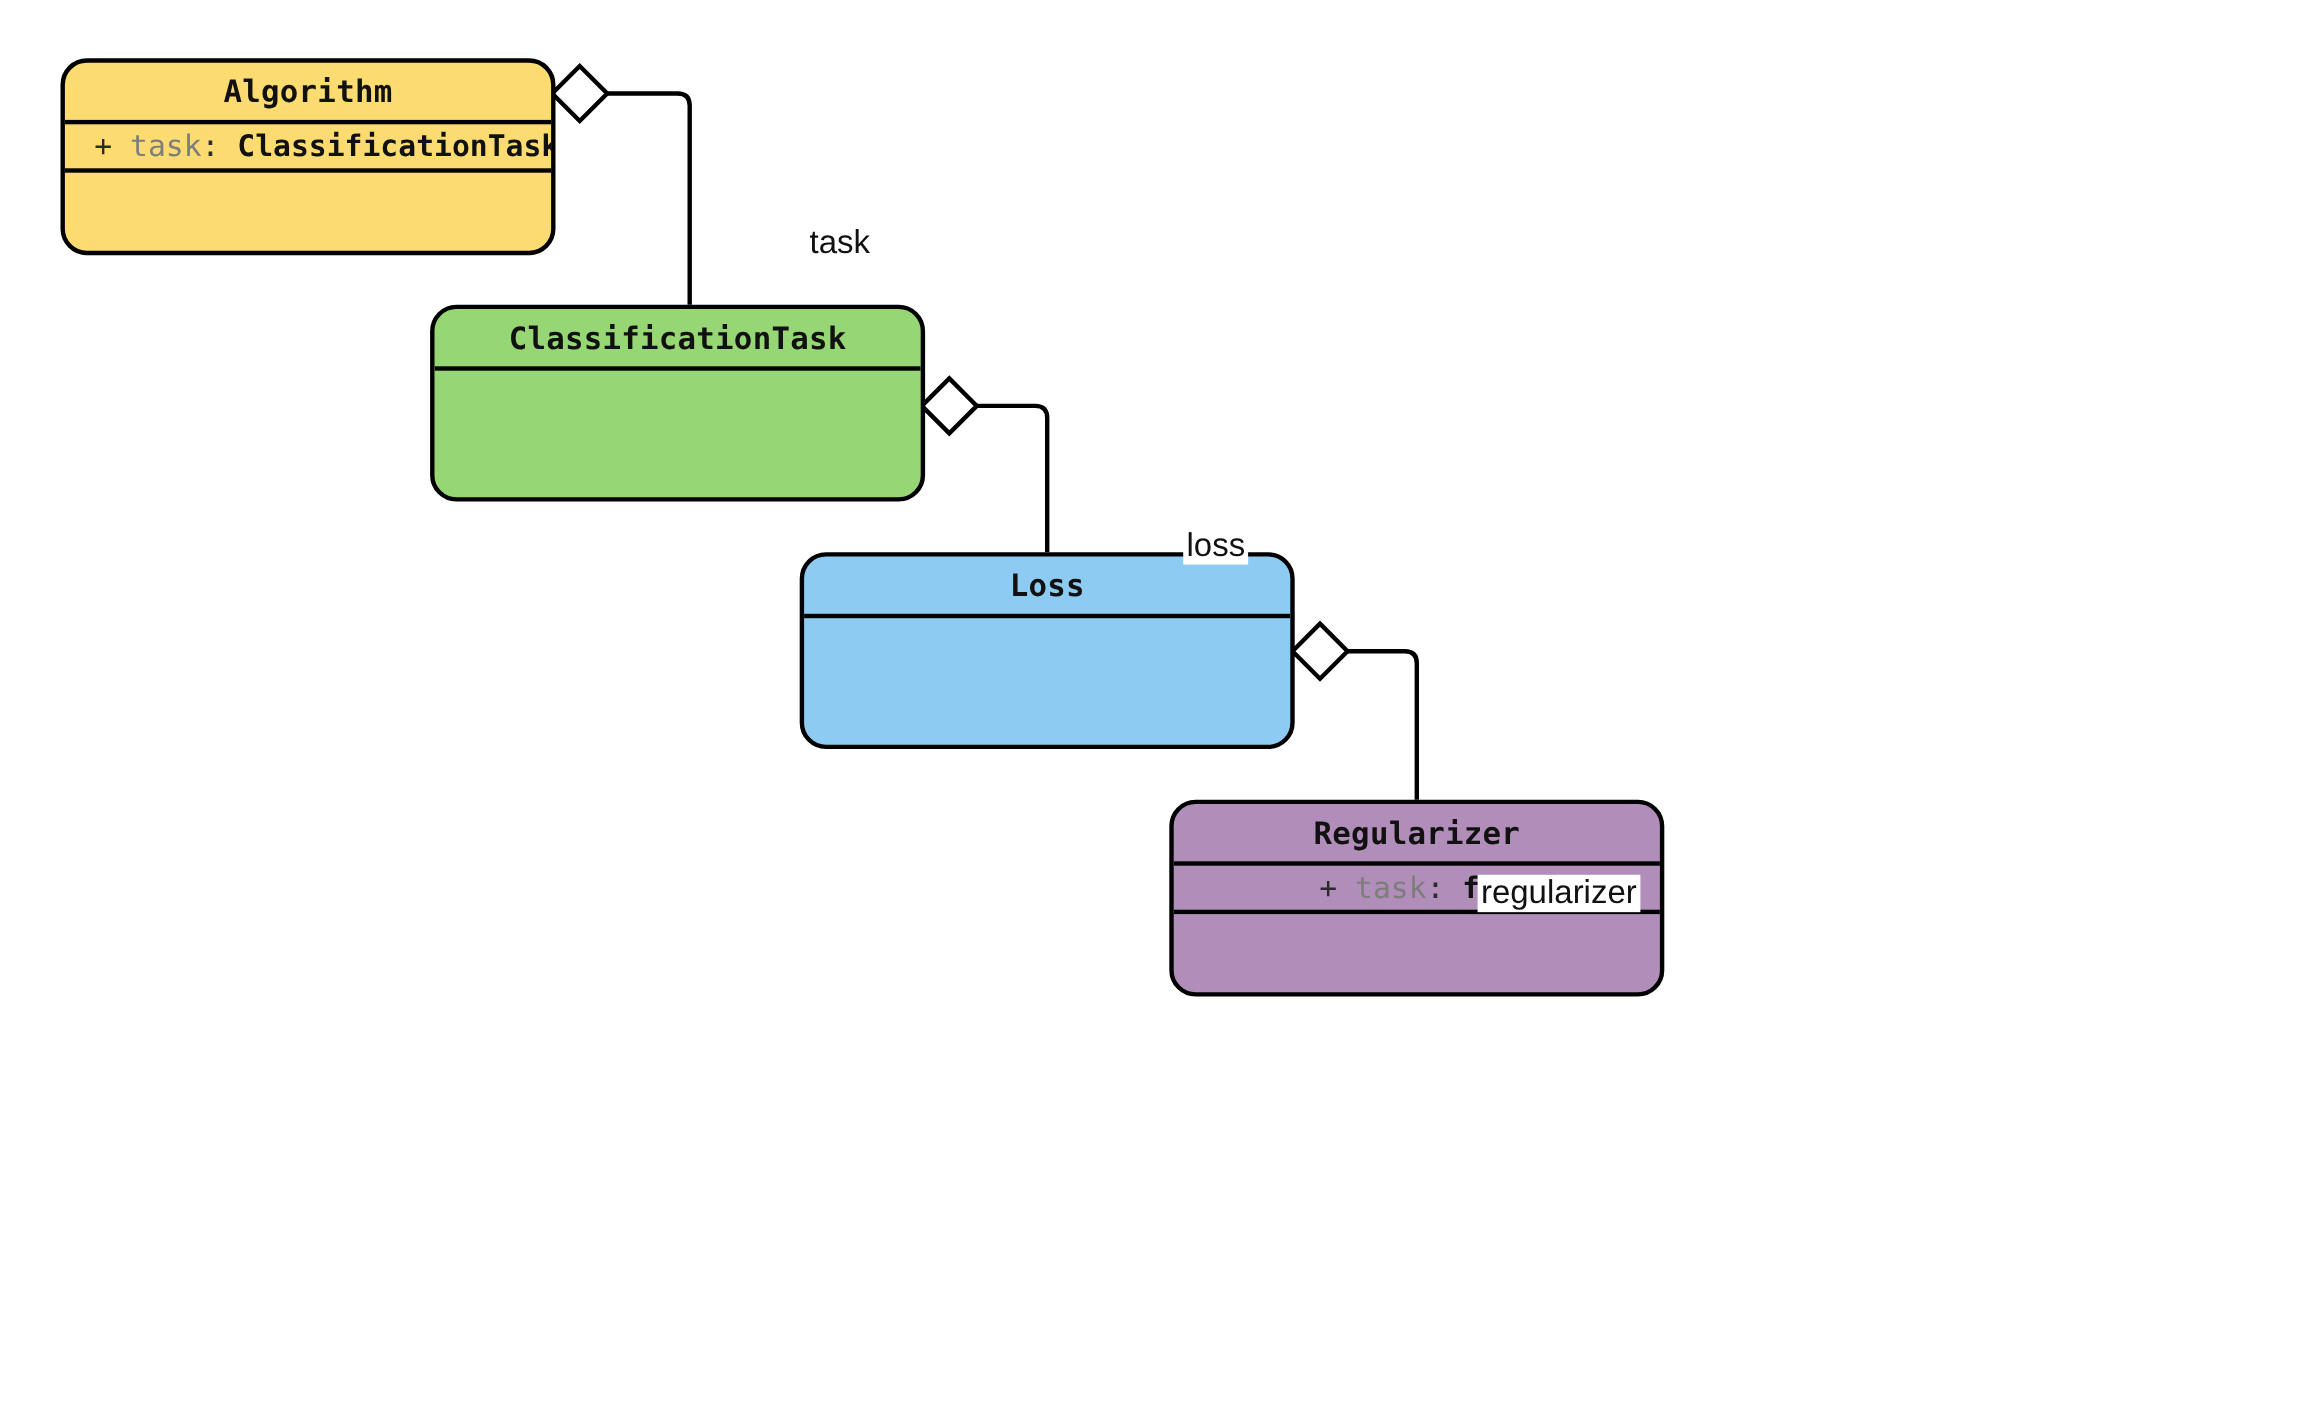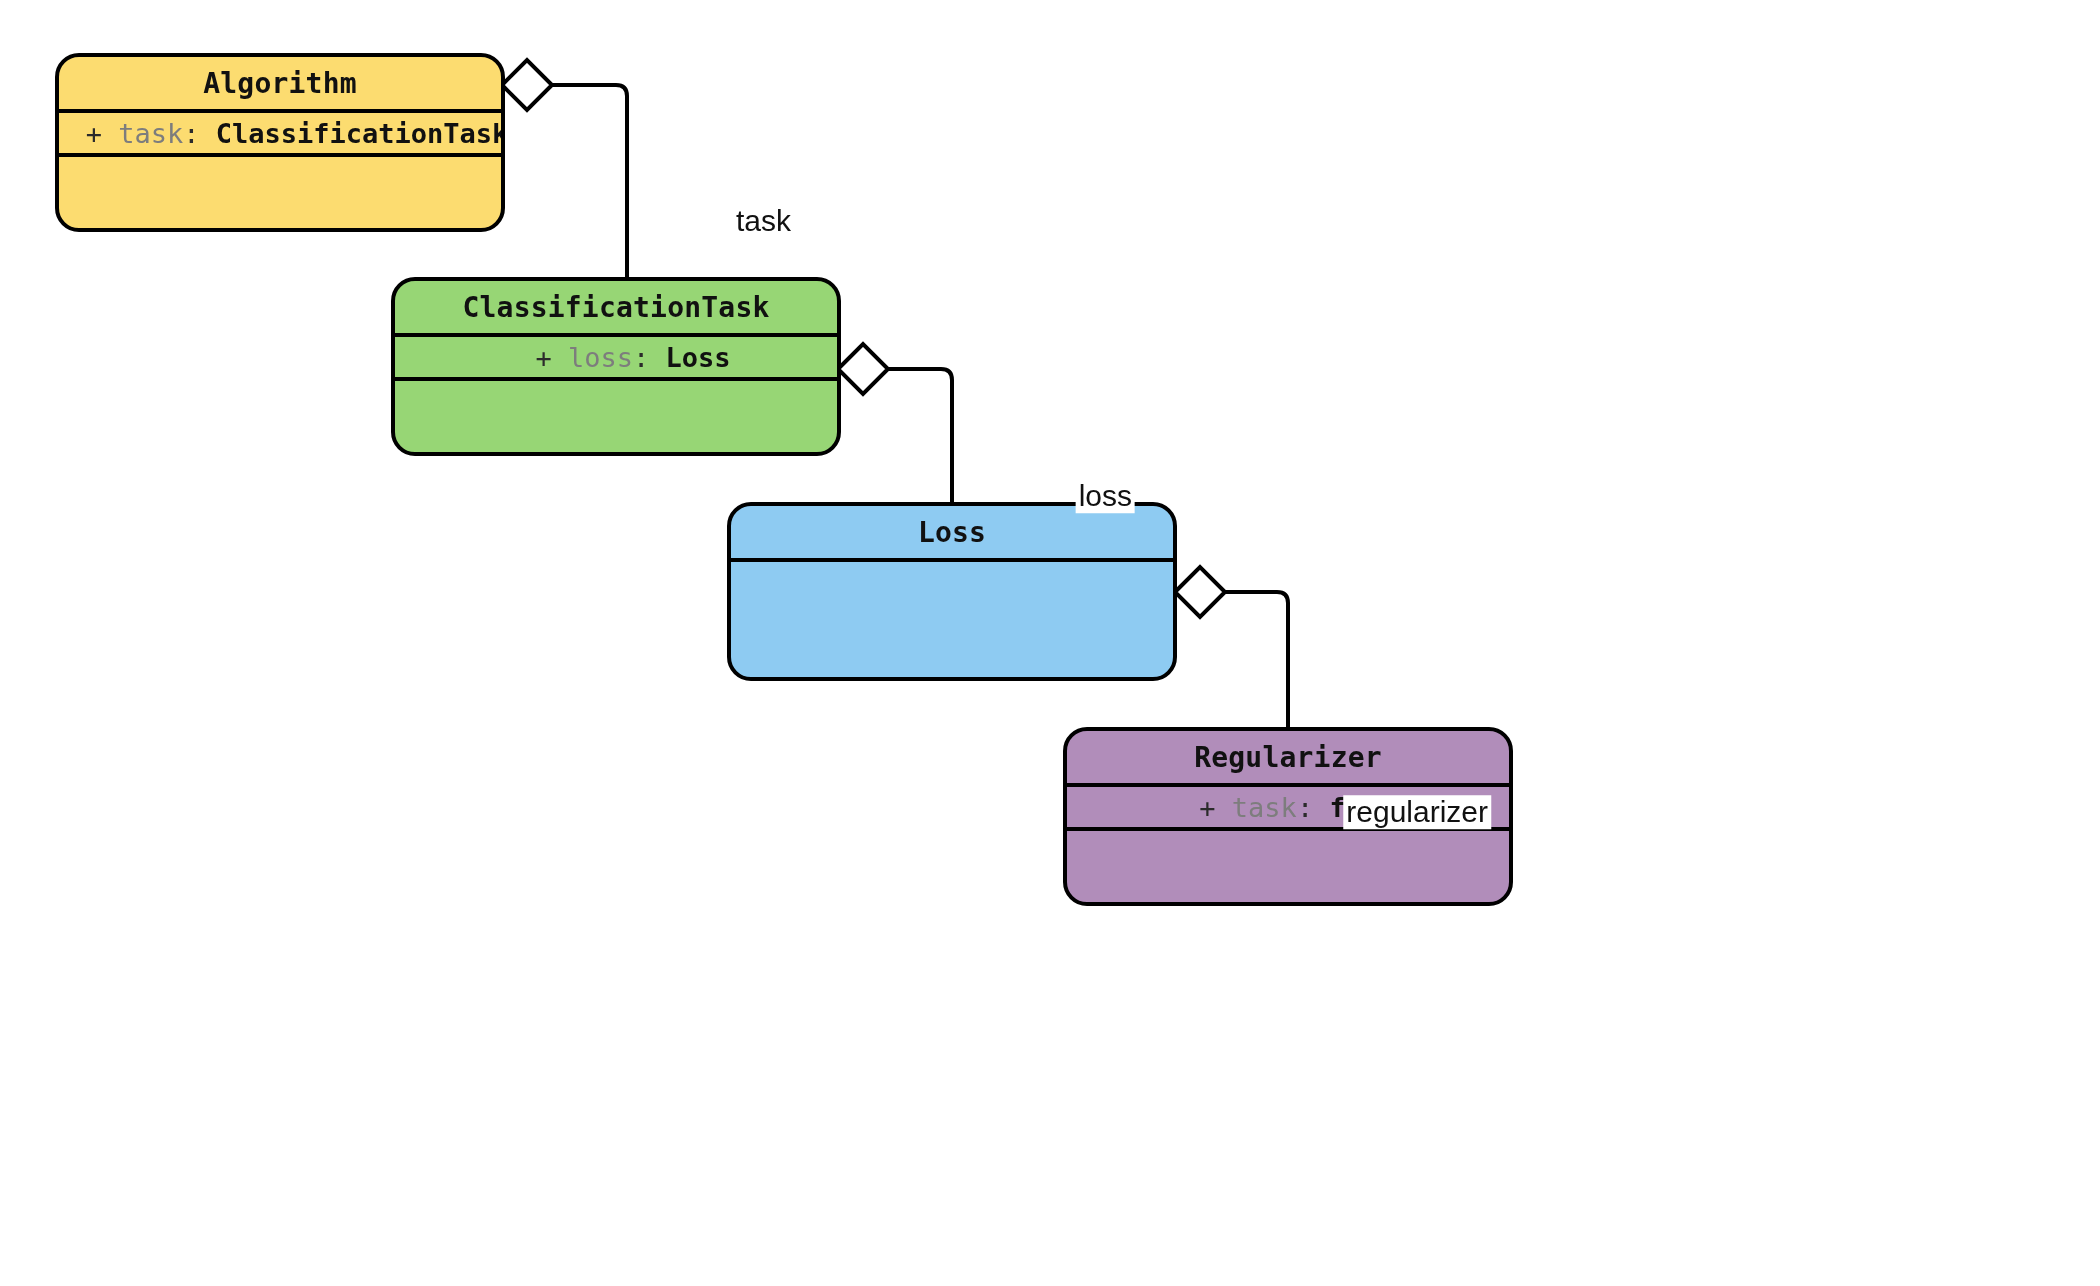--- a/index.html
+++ b/index.html
@@ -122,23 +122,20 @@
   <div id="classes-layer">
       <div class="uml-class" style="left: 55px; top: 53px; width: 450px; height: 179px; background: rgb(252, 220, 112);">
         <div class="uml-title">Algorithm</div>
         <div class="uml-attrs">
           <div class="attr-line"><span class="attr-vis">+</span>&nbsp;<span class="attr-name">task</span><span class="attr-colon">:</span>&nbsp;<span class="attr-type">ClassificationTask</span></div>
         </div>
         <div class="uml-methods"></div>
       </div>
       <div class="uml-class" style="left: 391px; top: 277px; width: 450px; height: 179px; background: rgb(151, 214, 117);">
         <div class="uml-title">ClassificationTask</div>
-        <div class="uml-attrs">
-          <div class="attr-line"><span class="attr-vis">+</span>&nbsp;<span class="attr-name">loss</span><span class="attr-colon">:</span>&nbsp;<span class="attr-type">Loss</span></div>
-        </div>
         <div class="uml-methods"></div>
       </div>
       <div class="uml-class" style="left: 727px; top: 502px; width: 450px; height: 179px; background: rgb(142, 203, 242);">
         <div class="uml-title">Loss</div>
         <div class="uml-methods"></div>
       </div>
       <div class="uml-class" style="left: 1063px; top: 727px; width: 450px; height: 179px; background: rgb(177, 141, 186);">
         <div class="uml-title">Regularizer</div>
         <div class="uml-attrs">
           <div class="attr-line"><span class="attr-vis">+</span>&nbsp;<span class="attr-name">task</span><span class="attr-colon">:</span>&nbsp;<span class="attr-type">float</span></div>

